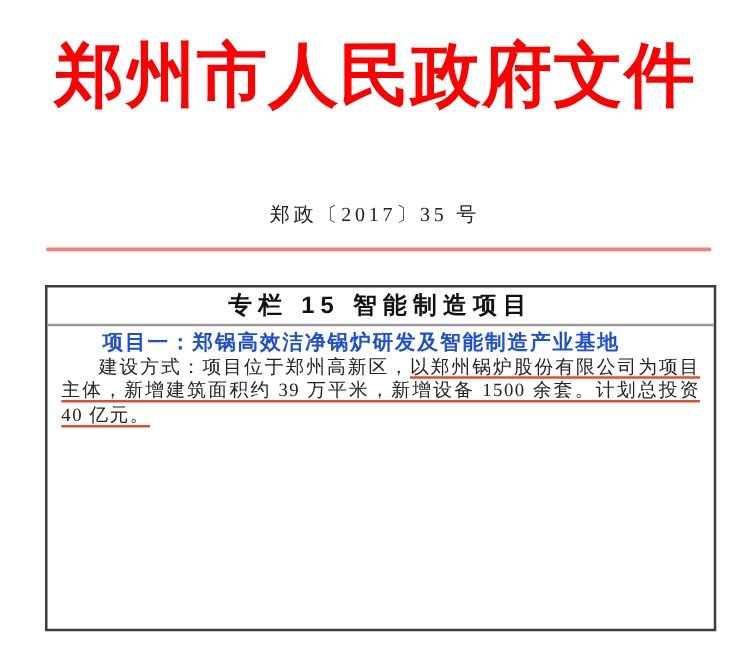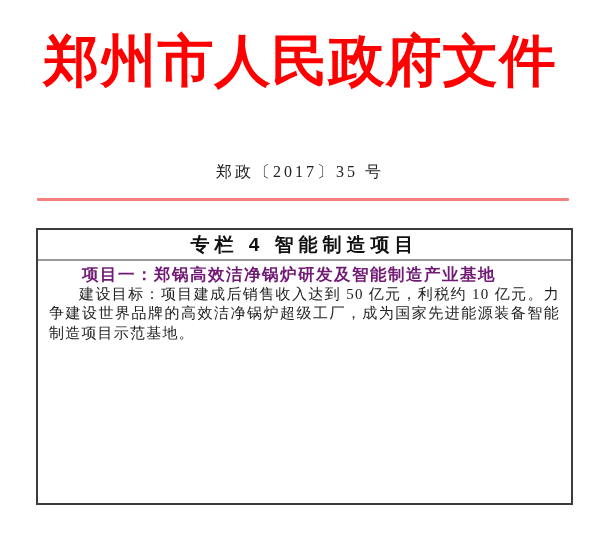--- a/index.html
+++ b/index.html
@@ -74,21 +74,21 @@
     letter-spacing: 1.2px;
     text-align: justify;
     color: #222;
   }
   .project-heading {
     font-family: "Liberation Sans", sans-serif;
     font-weight: bold;
     font-size: 16.5px;
     text-indent: 2em;
     letter-spacing: 1.5px;
-    color: #701a75;
+    color: #1d4ed8;
   }
   .para {
     text-indent: 2em;
     margin: 0;
   }
   .ul-accent {
     text-decoration: underline;
     text-decoration-color: #e14f2a;
     text-decoration-thickness: 2px;
     text-underline-offset: 3px;
@@ -100,25 +100,25 @@
 <div class="page">
 
   <div class="doc-title">郑州市人民政府文件</div>
 
   <div class="doc-number">郑政〔2017〕35 号</div>
 
   <div class="red-divider"></div>
 
   <div class="column-box">
 
-    <div class="column-box-header">专栏 4 智能制造项目</div>
+    <div class="column-box-header">专栏 15 智能制造项目</div>
 
     <div class="column-box-body">
 
       <div class="project-heading">项目一：郑锅高效洁净锅炉研发及智能制造产业基地</div>
 
+      <p class="para"><span>建设方式：项目位于郑州高新区，</span><span class="ul-accent">以郑州锅炉股份有限公司为项目主体，新增建筑面积约 39 万平米，新增设备 1500 余套。计划总投资 40 亿元。</span></p>
 
 
-      <p class="para">建设目标：项目建成后销售收入达到 50 亿元，利税约 10 亿元。力争建设世界品牌的高效洁净锅炉超级工厂，成为国家先进能源装备智能制造项目示范基地。</p>
 
     </div>
   </div>
 </div>
 
 </body></html>

